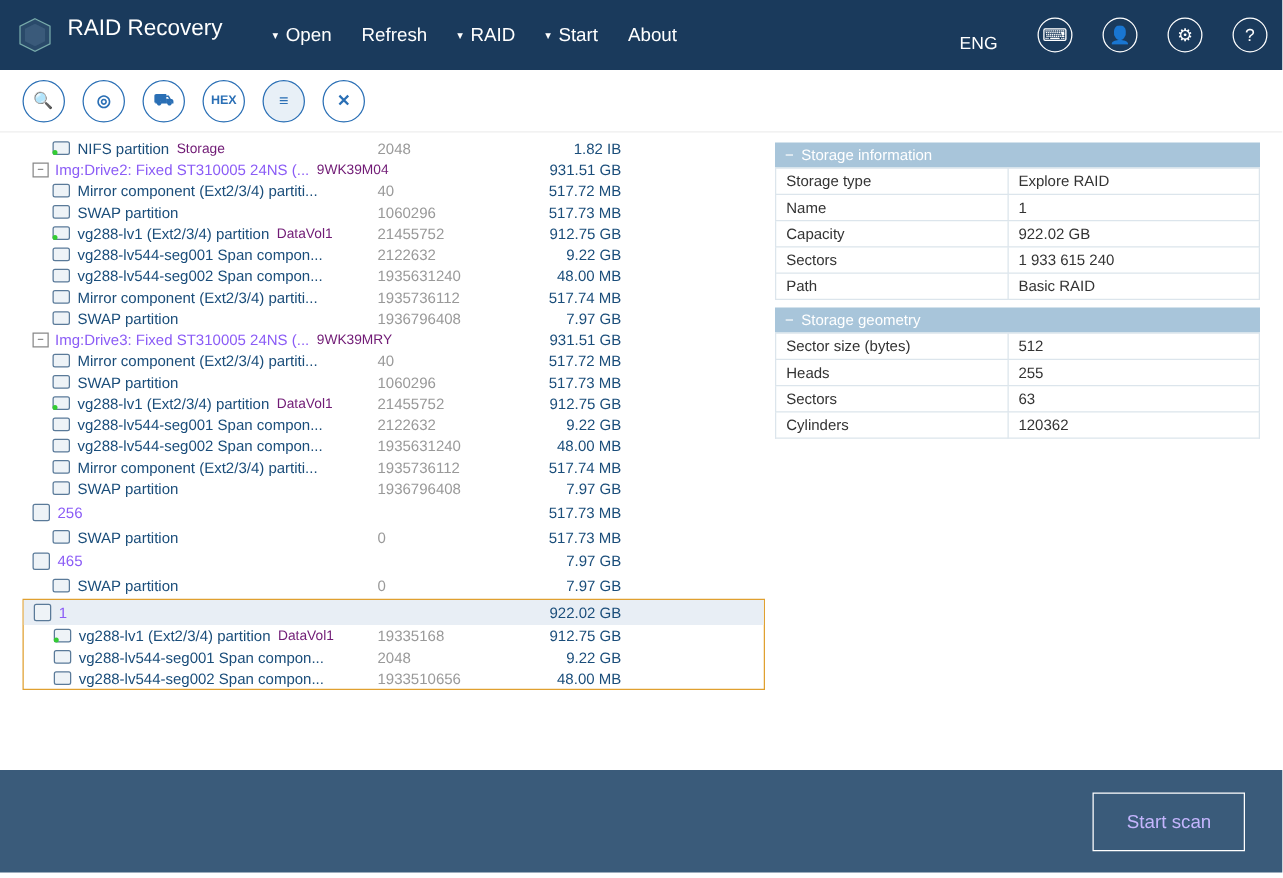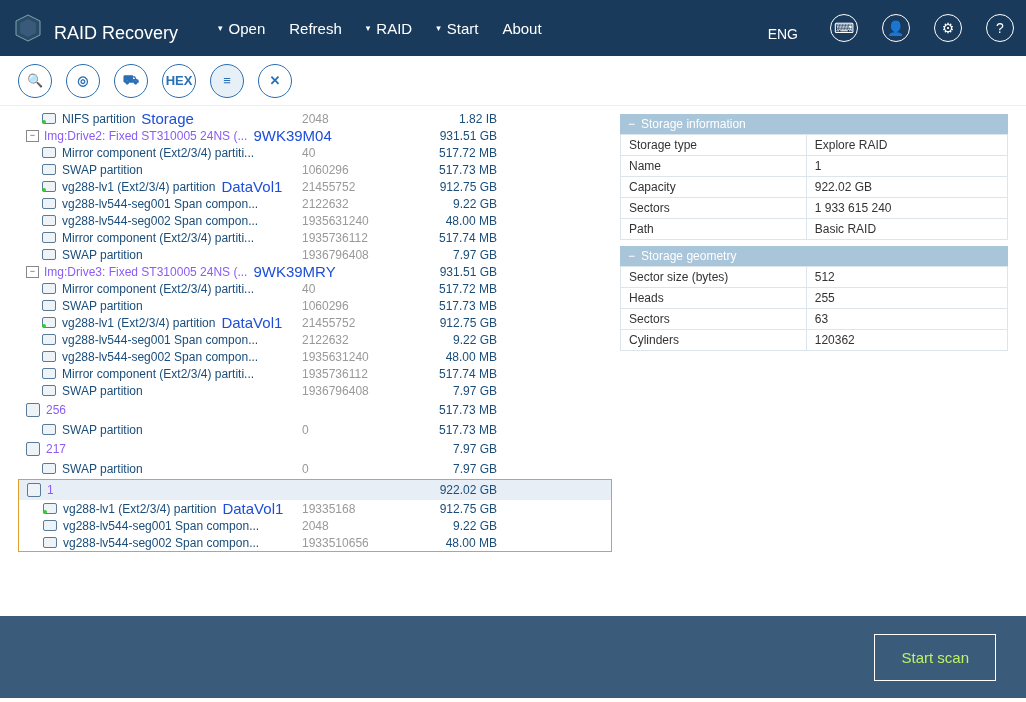--- a/index.html
+++ b/index.html
@@ -1,20 +1,20 @@
 <!DOCTYPE html>
 <html><head>
 <meta charset="utf-8">
 <style>
 * { box-sizing: border-box; margin: 0; padding: 0; }
 body { font-family: "Segoe UI", Tahoma, sans-serif; font-size: 12px; background: #fff; width: 1026px; height: 702px; overflow: hidden; }
 
 
 .header { height: 56px; background: #1a3a5c; display: flex; align-items: center; color: #fff; padding: 0 12px; }
-.logo-area { display: flex; align-items: flex-end; gap: 10px; }
+.logo-area { display: flex; align-items: flex-start; gap: 10px; }
 .logo-icon { width: 32px; height: 32px; display:flex;align-items:center;justify-content:center;}
 .app-title { font-size: 18px; font-weight: 500; }
 .menu { display: flex; gap: 24px; margin-left: 40px; font-size: 15px; }
 .menu-item { display: flex; align-items: center; gap: 6px; cursor: pointer; }
 .dropdown-arrow { font-size: 9px; }
 .header-right { margin-left: auto; display: flex; align-items: flex-end; gap: 24px; }
 .lang { font-size: 14px; margin-right: 8px; }
 .round-btn { width: 28px; height: 28px; border: 1.5px solid #fff; border-radius: 50%; display:flex; align-items:center; justify-content:center; cursor:pointer; font-size:14px;}
 
 
@@ -25,40 +25,40 @@
 
 .main { display: flex; height: 510px; }
 .left-panel { width: 612px; overflow-y: auto; position: relative; padding-left: 18px; padding-top: 4px;}
 .right-panel { flex: 1; padding: 8px 18px 8px 8px; }
 
 
 .row { display: flex; align-items: center; height: 17px; color: #1a4d7a; font-size: 12px; }
 .row .icon { width: 14px; height: 11px; margin-right: 6px; border: 1px solid #5a7a99; border-radius: 2px; background:#eef3f7; flex-shrink:0; position:relative;}
 .row .icon.green::before { content:""; position:absolute; width:4px;height:4px;background:#3c3;border-radius:50%;left:-1px;bottom:-1px;}
 .row .name { flex: 0 0 auto; }
-.row .meta { color: #1d4ed8; margin-left: 6px; font-size:15px;}
+.row .meta { color: #701a75; margin-left: 6px; font-size:11px;}
 .row .col2 { position:absolute; right: 200px; color:#999; text-align:left; width:110px;}
 .row .col3 { position:absolute; right: 115px; text-align:right; width:80px; color:#1a4d7a;}
 .indent0 { padding-left: 8px; }
 .indent1 { padding-left: 24px; }
 .row.header-row .name { color:#8b5cf6; }
 .tree-icon{ width:13px;height:12px;margin-right:5px;display:inline-flex;align-items:center;justify-content:center;border:1px solid #888;font-size:9px;line-height:9px;color:#555;flex-shrink:0;}
 
 .selected-box { border: 1.5px solid #e0a030; margin-top:2px; }
 .selected-row { background: #e8eef5; }
 
 
 .info-section-header { background: #a8c5da; color: #fff; padding: 3px 8px; font-size: 12px; display:flex; align-items:center; gap:6px;}
 .info-table { width: 100%; border-collapse: collapse; margin-bottom: 6px;}
 .info-table td { border: 1px solid #dce5ec; padding: 3px 8px; font-size: 12px; color:#333;}
 .info-table td:first-child { width: 48%; }
 
 
 .footer { height: 82px; background: #3a5b7a; display:flex; align-items:center; justify-content:flex-end; padding-right: 30px; gap: 22px;}
-.footer-btn { border: 1.5px solid #fff; color:#bef264; padding: 14px 26px; font-size: 15px; cursor:pointer; background:transparent;}
+.footer-btn { border: 1.5px solid #fff; color:#c4b5fd; padding: 14px 26px; font-size: 15px; cursor:pointer; background:transparent;}
 
 
 .left-panel::-webkit-scrollbar{width:14px;}
 .left-panel::-webkit-scrollbar-thumb{background:#ccc;}
 </style>
 </head>
 <body>
 
 <div class="header">
   <div class="logo-area">
@@ -96,21 +96,21 @@
     <span class="round-btn">👤</span>
     <span class="round-btn">⚙</span>
     <span class="round-btn">?</span>
   </div>
 </div>
 
 <div class="toolbar">
   <span class="tool-btn">🔍</span>
   <span class="tool-btn">◎</span>
   <span class="tool-btn">⛟</span>
-  <span class="tool-btn" style="font-size:13px;">HEX</span>
+  <span class="tool-btn" style="font-size:10px;">HEX</span>
   <span class="tool-btn active">≡</span>
   <span class="tool-btn">✕</span>
 </div>
 
 <div class="main">
   <div class="left-panel">
     <div class="row indent1">
         <span class="icon green"></span>
         <span class="name">NIFS partition</span>
         <span class="meta">Storage</span>
@@ -221,21 +221,21 @@
         <span class="col3">517.73 MB</span>
       </div>
     <div class="row indent1">
         <span class="icon"></span>
         <span class="name">SWAP partition</span>
         <span class="col2">0</span>
         <span class="col3">517.73 MB</span>
       </div>
     <div class="row indent0 header-row" style="height:22px;">
         <span class="icon" style="height:14px;"></span>
-        <span class="name">217</span>
+        <span class="name">465</span>
         <span class="col3">7.97 GB</span>
       </div>
     <div class="row indent1">
         <span class="icon"></span>
         <span class="name">SWAP partition</span>
         <span class="col2">0</span>
         <span class="col3">7.97 GB</span>
       </div>
     <div class="selected-box">
       <div class="row indent0 header-row selected-row" style="height:20px;">

